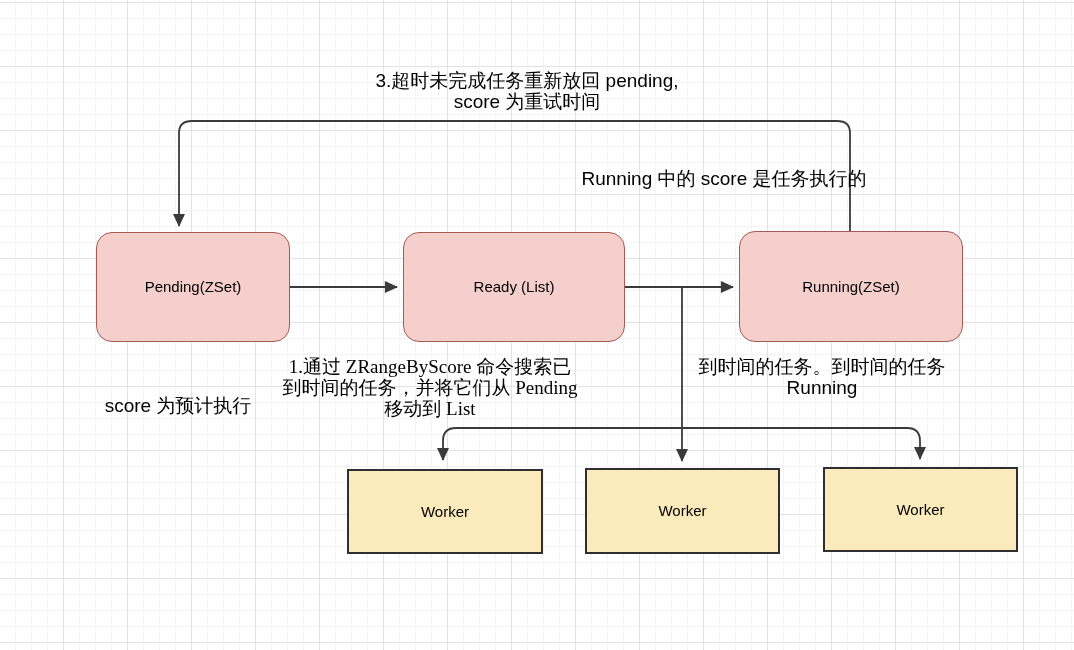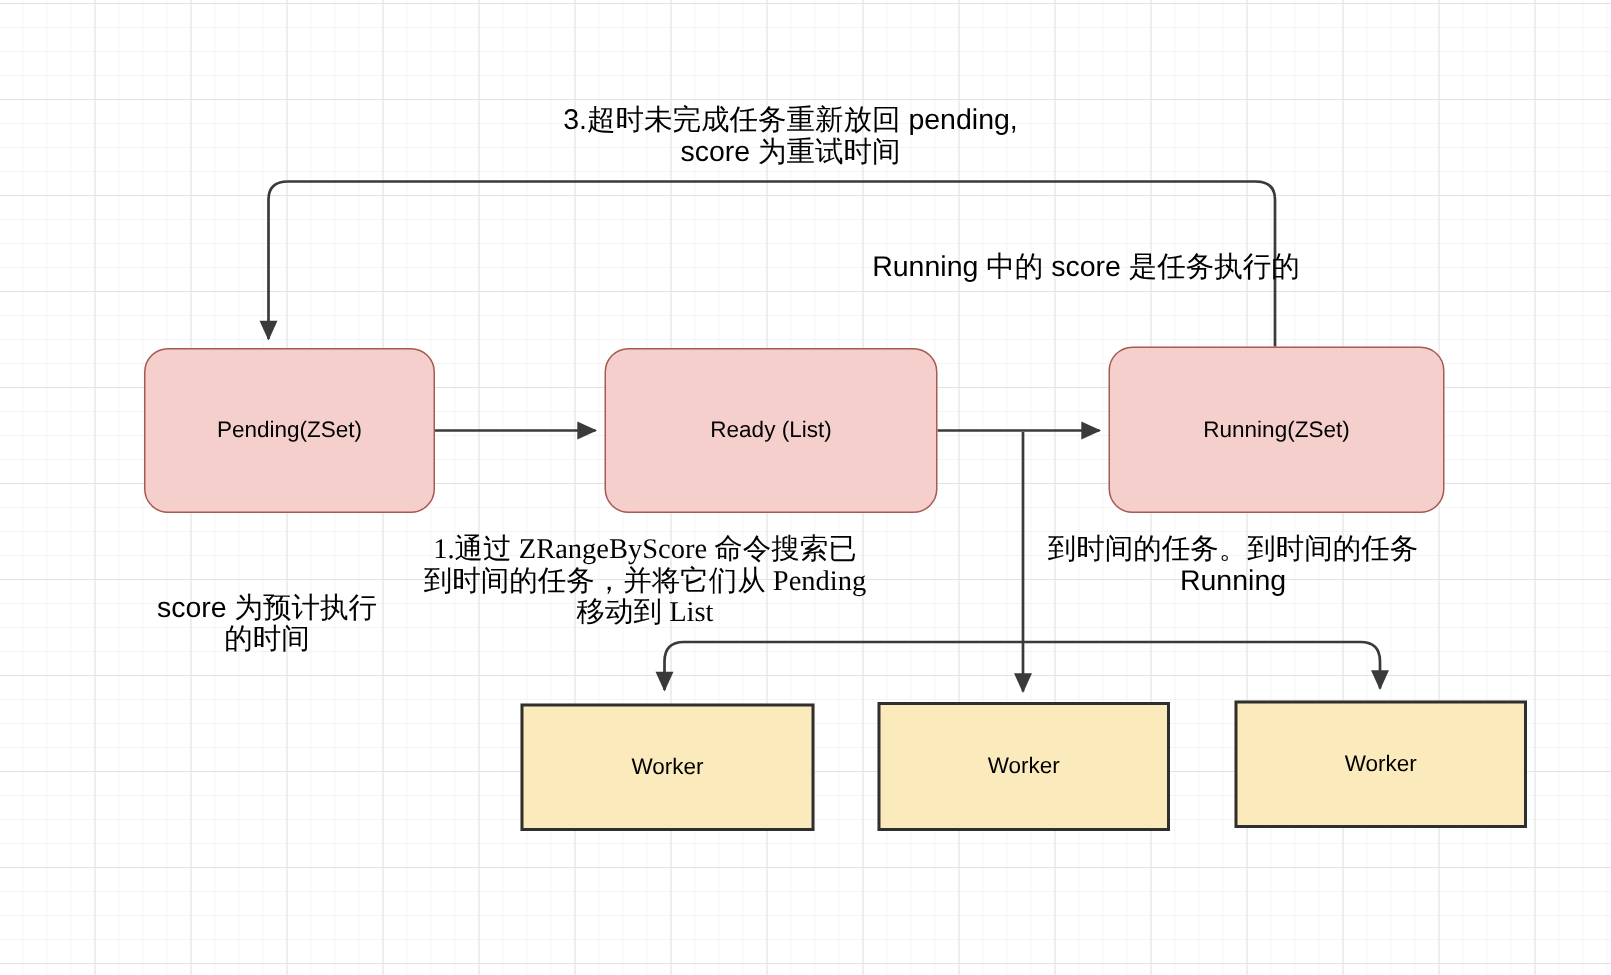--- a/index.html
+++ b/index.html
@@ -99,21 +99,20 @@
     <div>3.超时未完成任务重新放回 pending,</div>
     <div>score 为重试时间</div>
   </div>
 
   <div class="note" style="left:574px; top:168px; width:300px;">
     <div>Running 中的 score 是任务执行的</div>
   </div>
 
   <div class="note" style="left:78px; top:358px; width:200px;margin-top:37px;">
     <div>score 为预计执行</div>
-    <div>的时间</div>
   </div>
 
   <div class="note" style="left:280px; top:356px; width:300px;font-family:Liberation Serif, serif;">
     <div>1.通过 ZRangeByScore 命令搜索已</div>
     <div>到时间的任务，并将它们从 Pending</div>
     <div>移动到 List</div>
   </div>
 
   <div class="note" style="left:672px; top:356px; width:300px;">
     <div>到时间的任务。到时间的任务</div>

